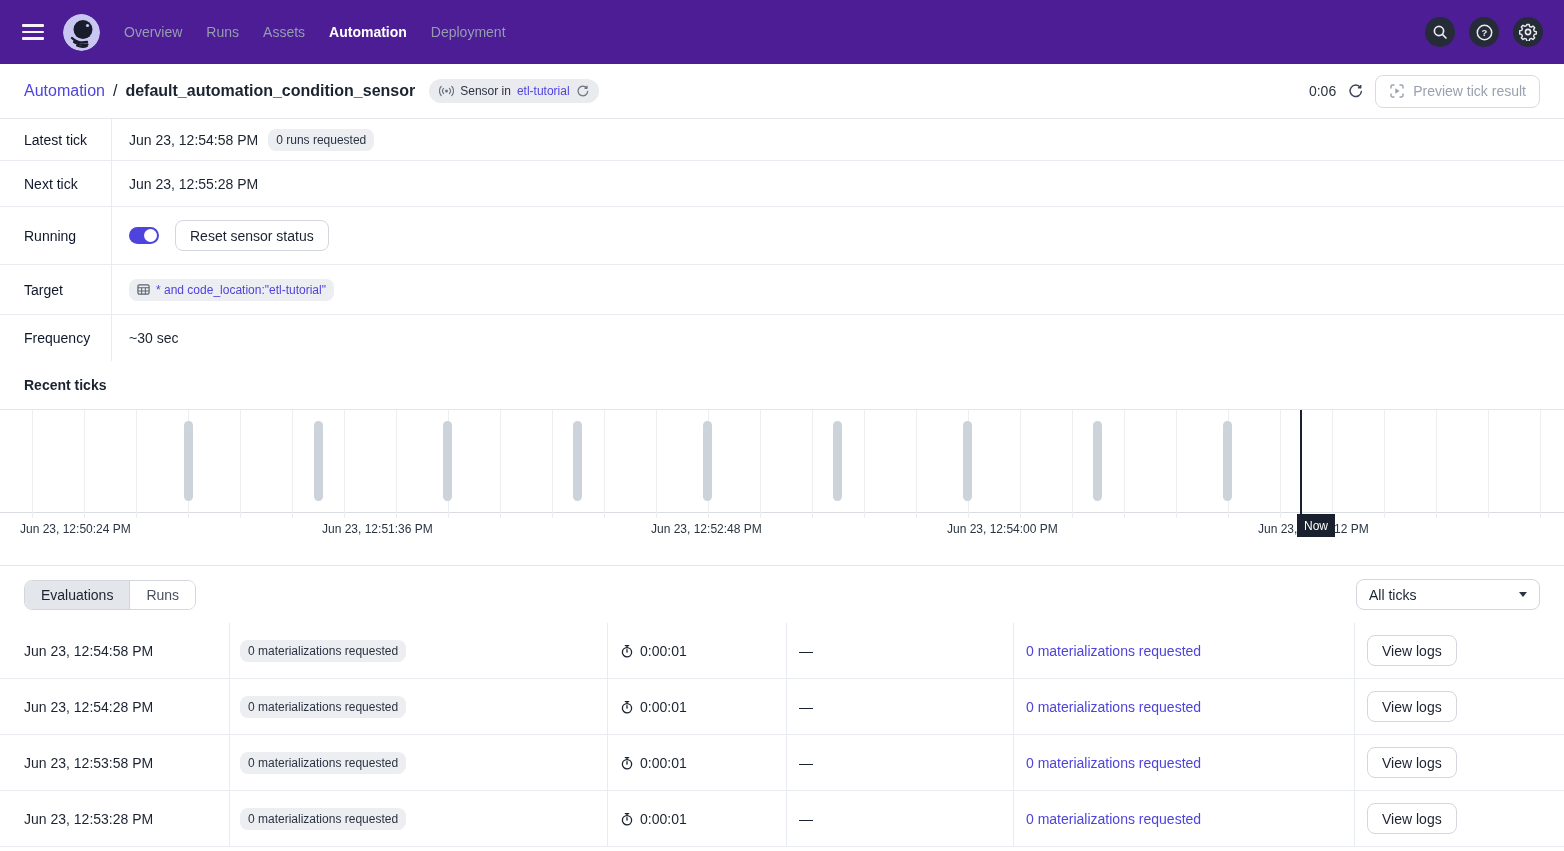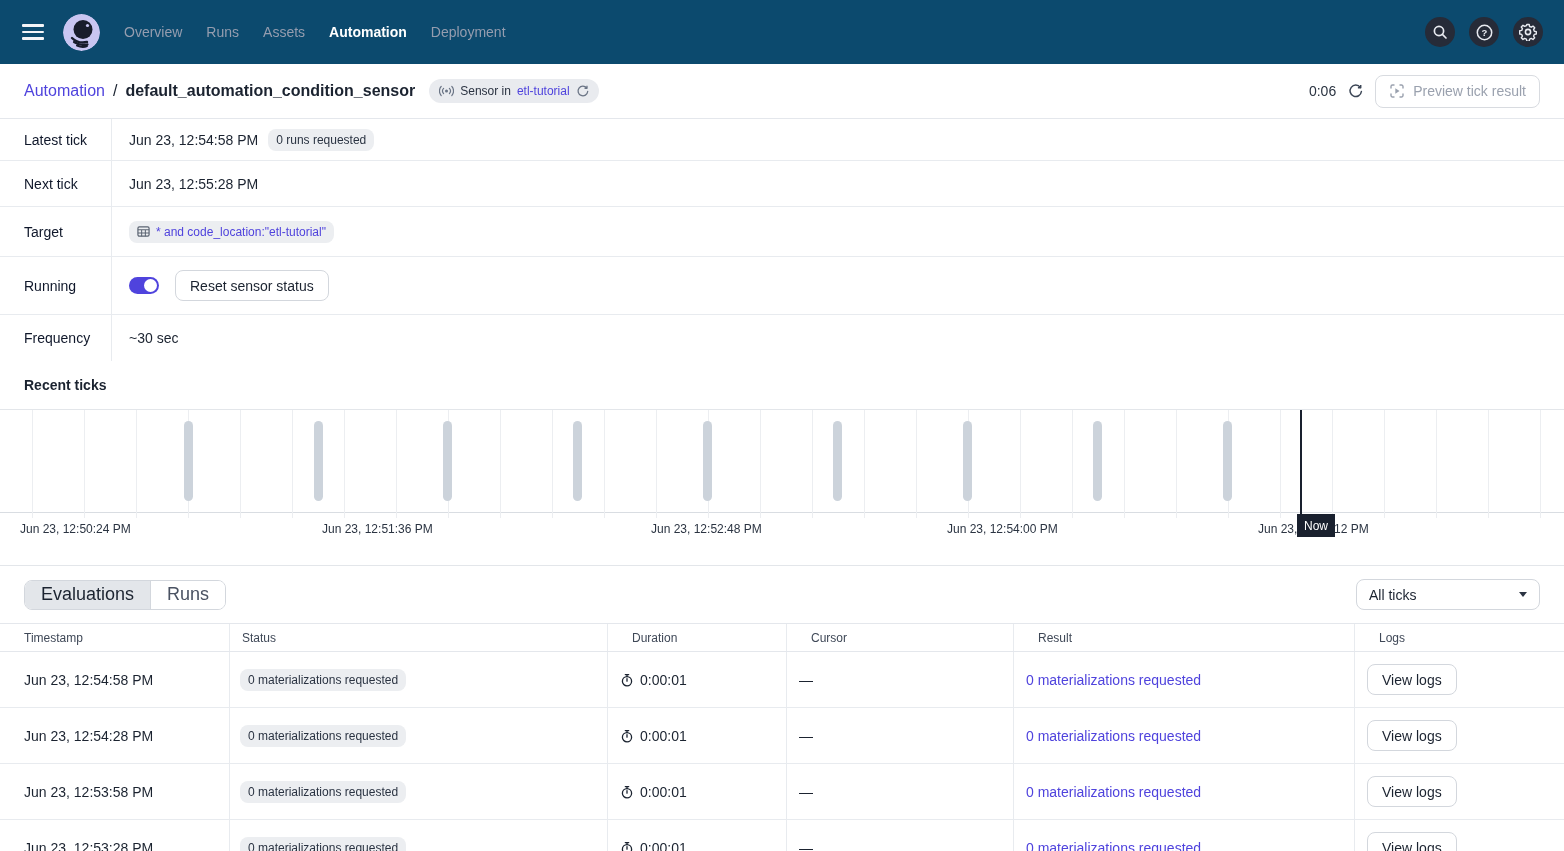--- a/index.html
+++ b/index.html
@@ -1,21 +1,21 @@
 <!DOCTYPE html>
 <html style="--accent: #4F43DD; --bar: #CCD3DB; --now: #19202E;"><head>
 <meta charset="utf-8">
 <style>
   * { margin:0; padding:0; box-sizing:border-box; }
   html,body { width:1564px; height:851px; overflow:hidden; background:#fff;
     font-family:"Liberation Sans", sans-serif; font-size:14px; color:#1b2330; }
   .page { position:relative; width:1564px; height:851px; display:flex; flex-direction:column; }
 
   
-  .topnav { height:64px; flex:0 0 64px; background:#0c4a6e; display:flex; align-items:center; padding:0 21px 0 22px; }
+  .topnav { height:64px; flex:0 0 64px; background:#4c1d95; display:flex; align-items:center; padding:0 21px 0 22px; }
   .hamburger { width:24px; height:24px; display:flex; flex-direction:column; justify-content:center; gap:4px; cursor:pointer; }
   .hamburger span { display:block; height:2.5px; width:22px; background:#f4f5f8; border-radius:1px; }
   .logo { width:37px; height:37px; margin-left:17px; border-radius:50%; flex:0 0 37px; }
   .navitems { display:flex; align-items:center; margin-left:24px; gap:24px; }
   .navitem { color:#959daf; font-size:14px; cursor:pointer; }
   .navitem.active { color:#ffffff; font-weight:700; }
   .nav-right { margin-left:auto; display:flex; align-items:center; gap:14px; }
   .iconbtn { width:30px; height:30px; border-radius:50%; background:#262b38; display:flex; align-items:center; justify-content:center; color:#e8eaf0; cursor:pointer; }
 
   
@@ -50,21 +50,21 @@
   .gridline { position:absolute; top:0; bottom:-6px; width:1px; background:#eceef1; }
   .tickbar { position:absolute; top:11px; width:9px; height:80px; border-radius:4.5px; background:var(--bar); }
   .nowline { position:absolute; top:0; width:2px; height:112px; background:var(--now); z-index:3; }
   .labels-area { position:relative; flex:0 0 53px; border-bottom:1px solid #e3e6ea; }
   .tl-label { position:absolute; top:7px; width:112px; font-size:12px; line-height:18px; color:#2b3442; }
   .now-badge { position:absolute; top:1px; height:23px; padding:0 7px; display:flex; align-items:center; background:var(--now); color:#fff; font-size:12px; z-index:4; }
 
   
   .tabsrow { flex:0 0 57px; display:flex; align-items:center; padding:0 24px; }
   .segmented { display:flex; border:1px solid #d3d7dd; border-radius:8px; overflow:hidden; height:30px; }
-  .seg { display:flex; align-items:center; padding:0 16px; font-size:18px; cursor:pointer; background:#fff; color:#4a5262; }
+  .seg { display:flex; align-items:center; padding:0 16px; font-size:14px; cursor:pointer; background:#fff; color:#4a5262; }
   .seg.active { background:#e3e6ea; color:#1b2330; }
   .seg + .seg { border-left:1px solid #d3d7dd; }
   .filter-select { margin-left:auto; display:flex; align-items:center; justify-content:space-between; width:184px; height:31px; padding:0 12px; border:1px solid #d3d7dd; border-radius:8px; background:#fff; color:#1b2330; cursor:pointer; }
   .caret { width:0; height:0; border-left:4.5px solid transparent; border-right:4.5px solid transparent; border-top:5px solid #2b3442; }
 
   
   .etable { display:flex; flex-direction:column; }
   .thead { display:flex; height:29px; border-top:1px solid #e4e7ec; border-bottom:1px solid #e4e7ec; align-items:center; font-size:12px; color:#3f4857; }
   .trow { display:flex; height:56px; border-bottom:1px solid #e8ebef; align-items:center; font-size:14px; }
   .cell { align-self:stretch; display:flex; align-items:center; padding:0 12px 0 24px; border-right:1px solid #e8ebef; }
@@ -169,39 +169,39 @@
         <span>Jun 23, 12:54:58 PM</span>
         <span class="pill">0 runs requested</span>
       </div>
     </div>
     <div class="drow row-next">
       <div class="dlabel">Next tick</div>
       <div class="dvalue">
           <span>Jun 23, 12:55:28 PM</span>
         </div>
     </div>
+    <div class="drow row-running">
+      <div class="dlabel">Running</div>
+      <div class="dvalue">
+        <div class="toggle">
+            <div class="knob"></div>
+          </div>
+        <button class="btn" style="margin-left:6px;">Reset sensor status</button>
+      </div>
+    </div>
     <div class="drow row-target">
       <div class="dlabel">Target</div>
       <div class="dvalue">
         <span class="pill">
           <svg width="13" height="13" viewBox="0 0 14 14">
               <rect x="1" y="2" width="12" height="10" rx="1.5" fill="none" stroke="#5b6472" stroke-width="1.3"></rect>
               <path d="M1 5.2h12 M5 5.2v6.8 M9 5.2v6.8 M1 8.6h12" stroke="#5b6472" stroke-width="1.1"></path>
             </svg>
           <span class="sel-text">* and code_location:"etl-tutorial"</span>
         </span>
-      </div>
-    </div>
-    <div class="drow row-running">
-      <div class="dlabel">Running</div>
-      <div class="dvalue">
-        <div class="toggle">
-            <div class="knob"></div>
-          </div>
-        <button class="btn" style="margin-left:6px;">Reset sensor status</button>
       </div>
     </div>
     <div class="drow row-freq">
       <div class="dlabel">Frequency</div>
       <div class="dvalue">
           <span>~30 sec</span>
         </div>
     </div>
   </div>
 
@@ -262,28 +262,20 @@
       <div class="seg active">Evaluations</div>
       <div class="seg">Runs</div>
     </div>
     <div class="filter-select">
       <span>All ticks</span>
       <span class="caret"></span>
     </div>
   </div>
 
   <div class="etable">
-    <div class="thead">
-      <div class="cell c-ts">Timestamp</div>
-      <div class="cell c-status">Status</div>
-      <div class="cell c-dur">Duration</div>
-      <div class="cell c-cur">Cursor</div>
-      <div class="cell c-res">Result</div>
-      <div class="cell c-logs">Logs</div>
-    </div>
     <div id="tbody">
   <div class="trow">
     <div class="cell c-ts">Jun 23, 12:54:58 PM</div>
     <div class="cell c-status">
             <span class="pill">0 materializations requested</span>
           </div>
     <div class="cell c-dur">
       <span class="dur-wrap">
         <svg width="14" height="14" viewBox="0 0 14 14">
                 <circle cx="7" cy="8.2" r="4.6" fill="none" stroke="#1b2330" stroke-width="1.3"></circle>

